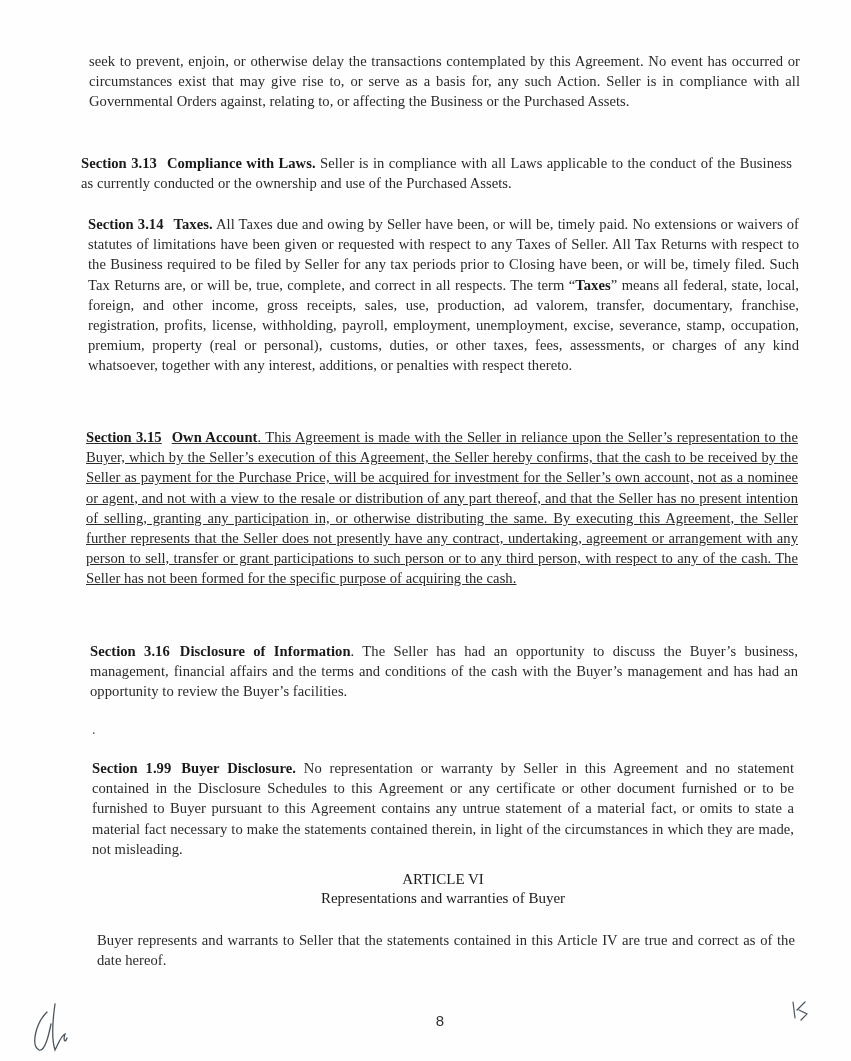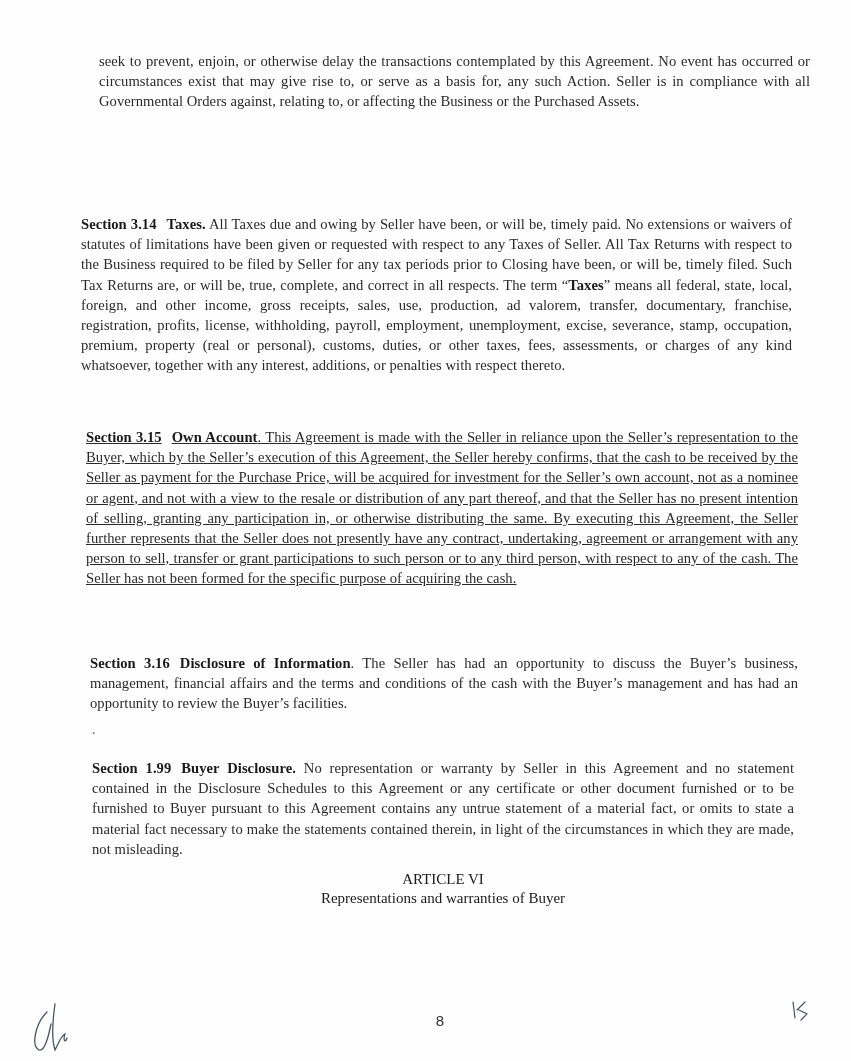--- a/index.html
+++ b/index.html
@@ -14,25 +14,25 @@
       position: absolute;
       font-size: 14.6px;
       line-height: 20.2px;
       text-align: justify;
       margin: 0;
       letter-spacing: 0.05px;
     }
     .para .sec-num { font-weight: bold; color: #1a1a1a; }
     .para .sec-title { font-weight: bold; color: #1a1a1a; margin-left: 10px; }
     .para b { color: #1a1a1a; }
-    #p-cont { left: 99px; top: 51px; width: 711px; }
+    #p-cont { left: 89px; top: 51px; width: 711px; }
     #p-313 { left: 81px; top: 153px; width: 711px; }
-    #p-314 { left: 81px; top: 214px; width: 711px; }
+    #p-314 { left: 88px; top: 214px; width: 711px; }
     #p-315 { left: 86px; top: 427px; width: 712px; text-decoration: underline; }
-    #p-316 { left: 90px; top: 641px; width: 708px; margin-top: 12px; }
+    #p-316 { left: 90px; top: 641px; width: 708px; }
     #stray-dot { position: absolute; left: 92px; top: 722px; font-size: 14px; color: #555; }
     #p-317 { left: 92px; top: 758px; width: 702px; }
     .article-head {
       position: absolute; left: 92px; width: 702px; text-align: center;
       font-size: 15px; color: #1a1a1a;
     }
     #article-num { top: 871px; }
     #article-title { top: 890px; }
     #p-buyer { left: 97px; top: 930px; width: 698px; }
     #page-number {
@@ -43,20 +43,24 @@
     #initials-left { left: 25px; top: 998px; width: 60px; height: 60px; }
     #initials-right { left: 785px; top: 998px; width: 40px; height: 30px; }
   </style>
 </head>
 <body>
 
 <div class="page">
 
   <p class="para" id="p-cont">seek to prevent, enjoin, or otherwise delay the transactions contemplated by this Agreement. No event has occurred or circumstances exist that may give rise to, or serve as a basis for, any such Action. Seller is in compliance with all Governmental Orders against, relating to, or affecting the Business or the Purchased Assets.</p>
 
+  <p class="para" id="p-313">
+    <span class="sec-num">Section 3.13</span><span class="sec-title">Compliance with Laws.</span>
+    <span>Seller is in compliance with all Laws applicable to the conduct of the Business as currently conducted or the ownership and use of the Purchased Assets.</span>
+  </p>
 
   <p class="para" id="p-314">
     <span class="sec-num">Section 3.14</span><span class="sec-title">Taxes.</span>
     <span>All Taxes due and owing by Seller have been, or will be, timely paid. No extensions or waivers of statutes of limitations have been given or requested with respect to any Taxes of Seller. All Tax Returns with respect to the Business required to be filed by Seller for any tax periods prior to Closing have been, or will be, timely filed. Such Tax Returns are, or will be, true, complete, and correct in all respects. The term “</span><b>Taxes</b><span>” means all federal, state, local, foreign, and other income, gross receipts, sales, use, production, ad valorem, transfer, documentary, franchise, registration, profits, license, withholding, payroll, employment, unemployment, excise, severance, stamp, occupation, premium, property (real or personal), customs, duties, or other taxes, fees, assessments, or charges of any kind whatsoever, together with any interest, additions, or penalties with respect thereto.</span>
   </p>
 
   <p class="para" id="p-315">
     <span class="sec-num">Section 3.15</span><span class="sec-title">Own Account</span><span>. This Agreement is made with the Seller in reliance upon the Seller’s representation to the Buyer, which by the Seller’s execution of this Agreement, the Seller hereby confirms, that the cash to be received by the Seller as payment for the Purchase Price, will be acquired for investment for the Seller’s own account, not as a nominee or agent, and not with a view to the resale or distribution of any part thereof, and that the Seller has no present intention of selling, granting any participation in, or otherwise distributing the same.  By executing this Agreement, the Seller further represents that the Seller does not presently have any contract, undertaking, agreement or arrangement with any person to sell, transfer or grant participations to such person or to any third person, with respect to any of the cash. The Seller has not been formed for the specific purpose of acquiring the cash.</span>
   </p>
 
@@ -67,20 +71,21 @@
   <span id="stray-dot">.</span>
 
   <p class="para" id="p-317">
     <span class="sec-num">Section 1.99</span><span class="sec-title">Buyer Disclosure.</span>
     <span>No representation or warranty by Seller in this Agreement and no statement contained in the Disclosure Schedules to this Agreement or any certificate or other document furnished or to be furnished to Buyer pursuant to this Agreement contains any untrue statement of a material fact, or omits to state a material fact necessary to make the statements contained therein, in light of the circumstances in which they are made, not misleading.</span>
   </p>
 
   <div class="article-head" id="article-title">Representations and warranties of Buyer</div>
   <div class="article-head" id="article-num">ARTICLE VI</div>
 
+  <p class="para" id="p-buyer">Buyer represents and warrants to Seller that the statements contained in this Article IV are true and correct as of the date hereof.</p>
 
   <svg class="initials" id="initials-left" viewBox="0 0 60 60">
     <path d="M22 14 C 10 26, 6 48, 14 52 C 20 54, 24 36, 26 26 M30 6 C 28 20, 26 40, 30 52 C 34 44, 36 38, 40 36 C 38 42, 40 46, 42 40" fill="none" stroke="#4a5560" stroke-width="1.3" stroke-linecap="round"></path>
   </svg>
 
   <svg class="initials" id="initials-right" viewBox="0 0 40 30">
     <path d="M8 4 L 10 20 M12 12 L 20 4 M14 12 L 22 16 L 16 22" fill="none" stroke="#4a5560" stroke-width="1.2" stroke-linecap="round"></path>
   </svg>
 
   <div id="page-number">8</div>

